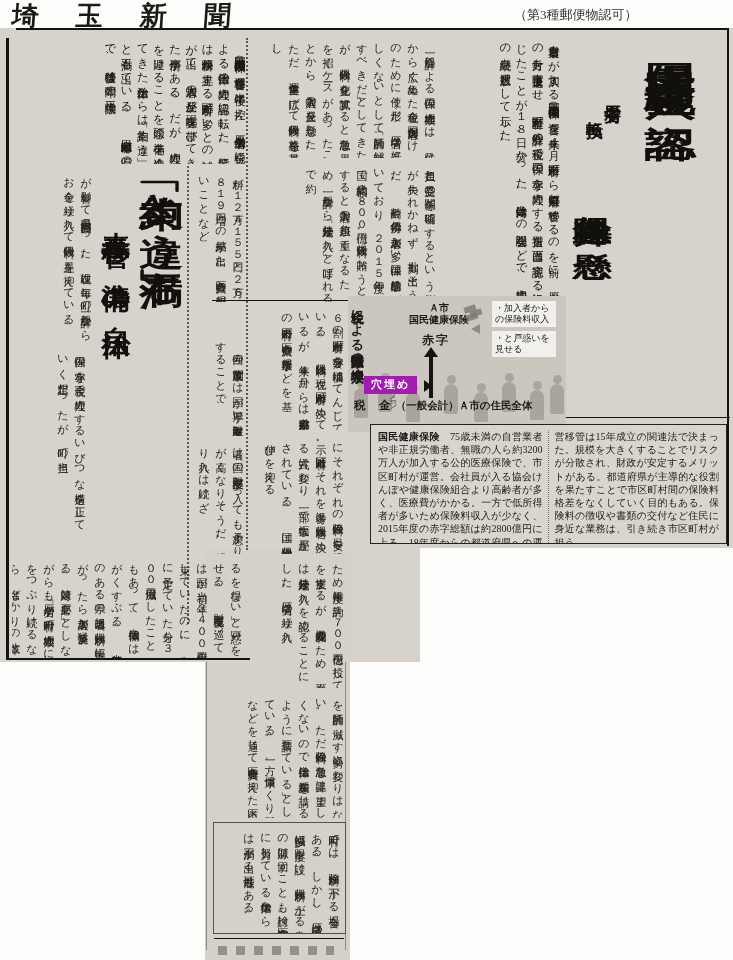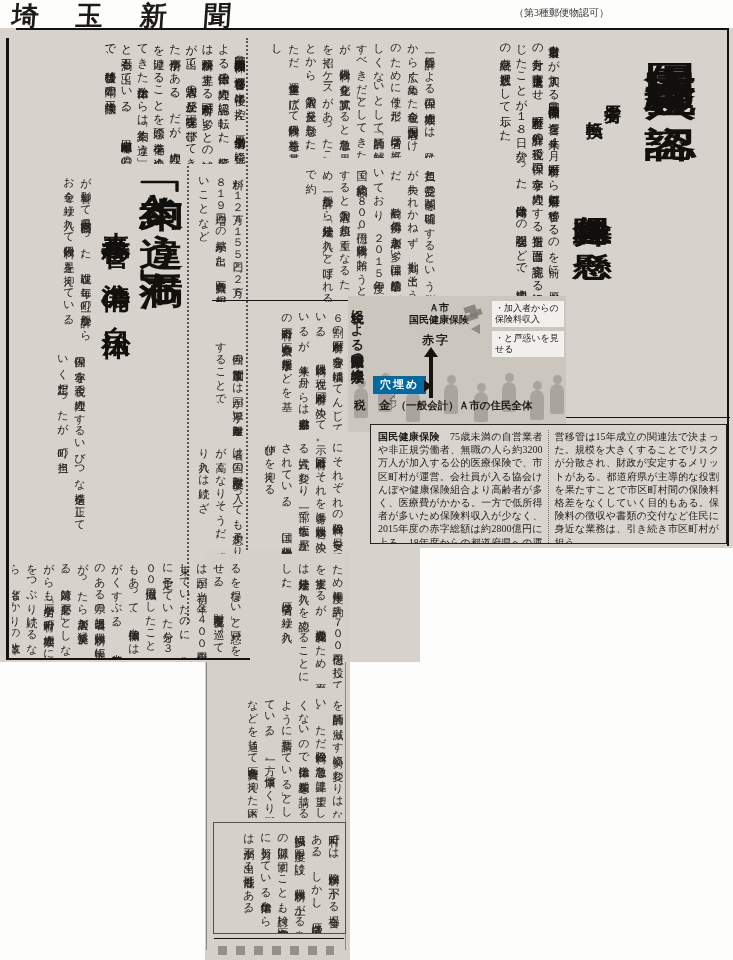--- a/index.html
+++ b/index.html
@@ -4,21 +4,21 @@
 <style>
   html,body{margin:0;padding:0;}
   body{width:733px;height:960px;position:relative;background:#fdfdfc;
        font-family:"Liberation Serif","DejaVu Serif",serif;color:#1d1b18;overflow:hidden;}
   .abs{position:absolute;}
   .clip{position:absolute;background:#d7d3cc;}
   .clip2{position:absolute;background:#d5d1c9;}
   
   .masthead{left:12px;top:-2px;font-size:27px;font-weight:bold;letter-spacing:37px;
             font-family:"Liberation Serif","DejaVu Serif",serif;transform:skewX(-4deg);}
-  .permit{left:514px;top:6px;font-size:10px;color:#333;letter-spacing:0;}
+  .permit{left:514px;top:6px;font-size:13px;color:#333;letter-spacing:0;}
   
   .rule{position:absolute;background:#15130f;}
   .rule-light{position:absolute;background:#8d8a83;}
   .dotted{position:absolute;border-left:2px dotted #5a564f;width:0;}
   
   .v{writing-mode:vertical-rl;}
   .vbody{position:absolute;writing-mode:vertical-rl;font-size:11px;line-height:17px;
          letter-spacing:0.6px;color:#24221e;overflow:hidden;}
   .vlead{font-size:11.5px;line-height:16.2px;color:#1a1814;}
   .vhead{position:absolute;font-family:"Liberation Sans","DejaVu Sans",sans-serif;
@@ -28,28 +28,28 @@
   .diagram{position:absolute;left:348px;top:296px;width:218px;height:136px;
            background:#cbc7bf;overflow:hidden;}
   .person{position:absolute;width:14px;height:30px;background:#8f8b83;border-radius:7px 7px 2px 2px;opacity:.55;}
   .person:before{content:"";position:absolute;top:-9px;left:2.5px;width:9px;height:9px;
                  border-radius:50%;background:#8f8b83;}
   .dg-title{position:absolute;left:2px;top:4px;writing-mode:vertical-rl;font-size:13px;line-height:15px;
             font-weight:bold;font-family:"Liberation Sans","DejaVu Sans",sans-serif;height:116px;}
   .dg-note{position:absolute;left:2px;top:6px;writing-mode:vertical-rl;font-size:8px;color:#333;}
   .dg-entity{position:absolute;left:58px;top:6px;width:66px;text-align:center;font-size:10px;
              line-height:12px;font-weight:bold;font-family:"Liberation Sans","DejaVu Sans",sans-serif;}
-  .dg-bullets{position:absolute;left:144px;top:5px;width:72px;}
+  .dg-bullets{position:absolute;left:144px;top:5px;width:64px;}
   .dg-bullet{background:rgba(248,247,243,.85);font-size:9px;line-height:11px;padding:2px 3px;
              margin-bottom:4px;font-family:"Liberation Sans","DejaVu Sans",sans-serif;}
   .dg-deficit{position:absolute;left:74px;top:36px;font-size:12px;font-weight:bold;letter-spacing:2px;}
   .arrow-up{position:absolute;left:81px;top:60px;width:4px;height:42px;background:#15130f;}
   .arrow-up:before{content:"";position:absolute;top:-9px;left:-5px;border:7px solid transparent;
                    border-bottom:10px solid #15130f;border-top:none;}
-  .fill-label{position:absolute;left:25px;top:80px;background:#0369a1;color:#fff;font-size:11px;
+  .fill-label{position:absolute;left:16px;top:80px;background:#a21caf;color:#fff;font-size:11px;
               font-weight:bold;padding:1px 7px 2px;letter-spacing:2px;
               font-family:"Liberation Sans","DejaVu Sans",sans-serif;}
   .fill-notch{position:absolute;left:76px;top:84px;border:6px solid transparent;border-left:8px solid #15130f;}
   .dg-tax{position:absolute;left:6px;top:102px;font-size:11.5px;font-weight:bold;letter-spacing:1px;
           font-family:Liberation Sans, sans-serif;}
   .dg-taxdetail{font-weight:bold;font-size:10.5px;letter-spacing:0;}
   .money{position:absolute;left:116px;top:10px;width:22px;height:16px;}
   .bill{position:absolute;width:12px;height:6px;background:#7a766e;transform:rotate(-18deg);opacity:.8;}
   .arrow-left{position:absolute;left:118px;top:28px;border:5px solid transparent;border-right:9px solid #8f8b83;}
   

